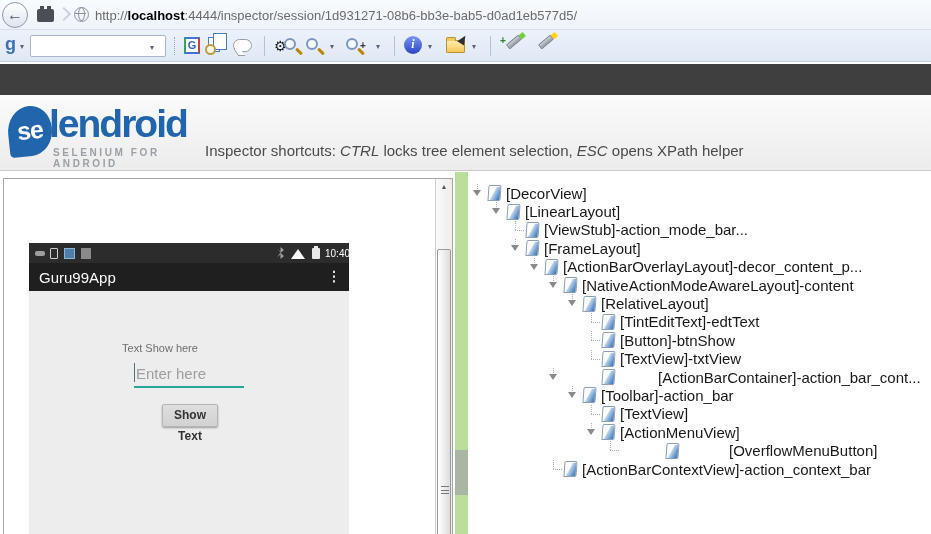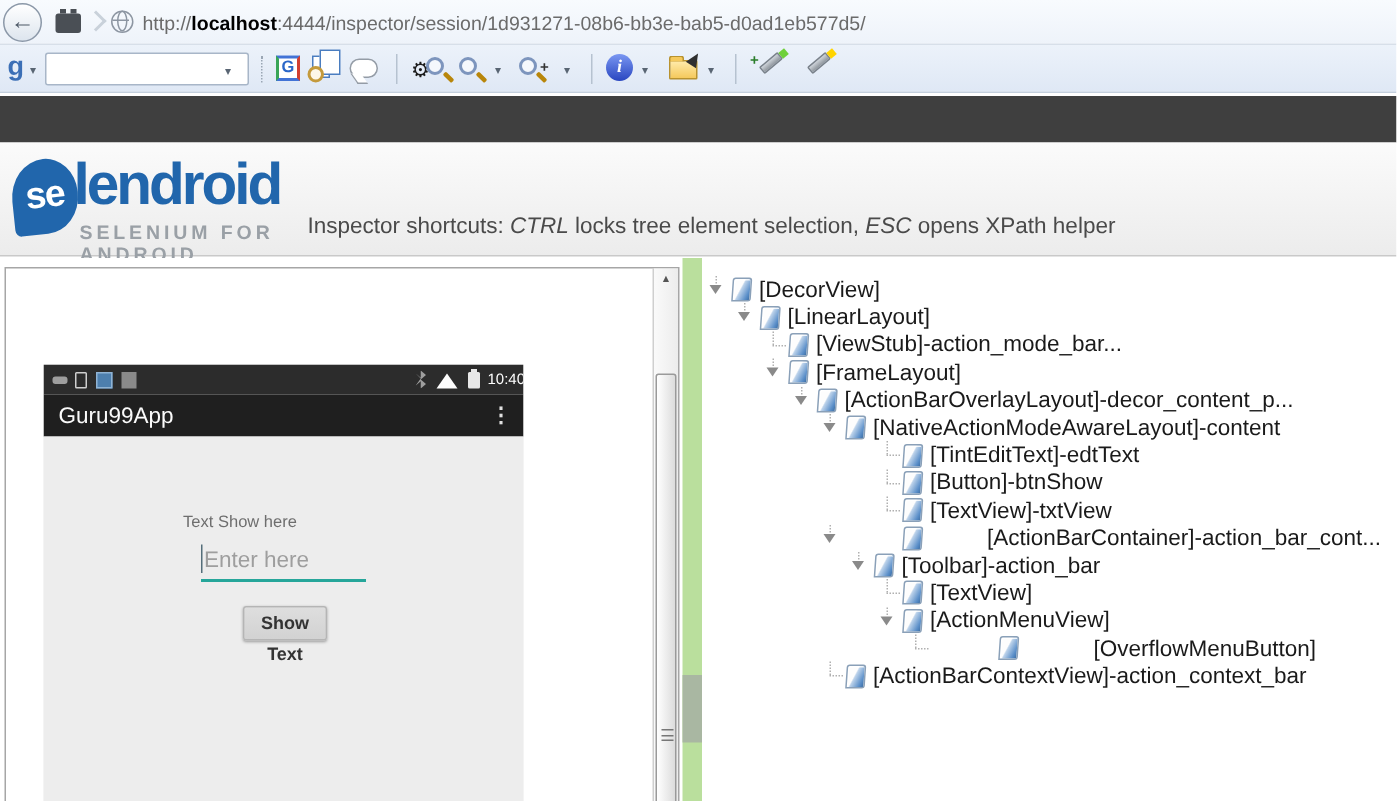--- a/index.html
+++ b/index.html
@@ -72,21 +72,21 @@
 
   
   .header { position:absolute; left:0; top:95px; width:931px; height:76px;
     background:linear-gradient(#fbfbfb,#ececec); border-bottom:1px solid #c9c9c9; }
   .logo { position:absolute; left:8px; top:5px; width:190px; height:66px; }
   .logo-blob { position:absolute; left:0; top:6px; width:44px; height:50px; background:#2166ac;
     border-radius:58% 52% 56% 10%; transform:rotate(-6deg);
     color:#fff; font-weight:bold; font-size:25px; text-align:center; line-height:48px; letter-spacing:-1px; }
   .logo-word { position:absolute; left:41px; top:2px; font-size:39px; font-weight:bold;
     color:#2166ac; letter-spacing:-2px; }
-  .logo-tag { position:absolute; left:45px; top:47px; font-size:13px; color:#9aa0a6;
+  .logo-tag { position:absolute; left:45px; top:47px; font-size:10px; color:#9aa0a6;
     letter-spacing:2.6px; font-weight:bold; }
   .shortcuts { position:absolute; left:205px; top:47px; font-size:15px; color:#4a4a4a; }
   .shortcuts i { font-style:italic; }
 
   
   .content { position:absolute; left:0; top:172px; width:931px; height:362px; background:#fff; }
 
   
   .device-panel { position:absolute; left:3px; top:6px; width:450px; height:370px;
     border:1px solid #a6a6a6; background:#fff; }
@@ -262,20 +262,25 @@
           <div class="tree-row exp" style="padding-left: 59px;">
     <span class="tw"></span>
     <span class="nicon"></span>
     <span class="nlabel">[ActionBarOverlayLayout]-decor_content_p...</span>
   </div>
           <div class="tree-row exp" style="padding-left: 78px;">
     <span class="tw"></span>
     <span class="nicon"></span>
     <span class="nlabel">[NativeActionModeAwareLayout]-content</span>
   </div>
+          <div class="tree-row exp" style="padding-left: 97px;">
+    <span class="tw"></span>
+    <span class="nicon"></span>
+    <span class="nlabel">[RelativeLayout]</span>
+  </div>
           <div class="tree-row leaf" style="padding-left: 116px;">
     <span class="tw"></span>
     <span class="nicon"></span>
     <span class="nlabel">[TintEditText]-edtText</span>
   </div>
           <div class="tree-row leaf" style="padding-left: 116px;">
     <span class="tw"></span>
     <span class="nicon"></span>
     <span class="nlabel">[Button]-btnShow</span>
   </div>

